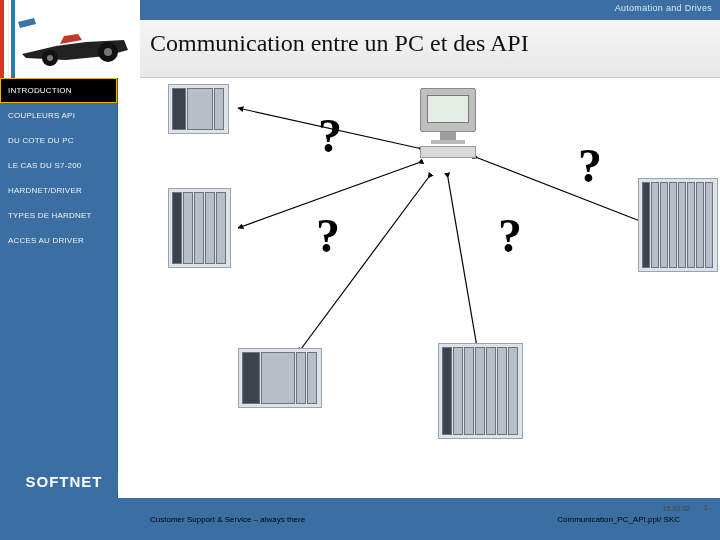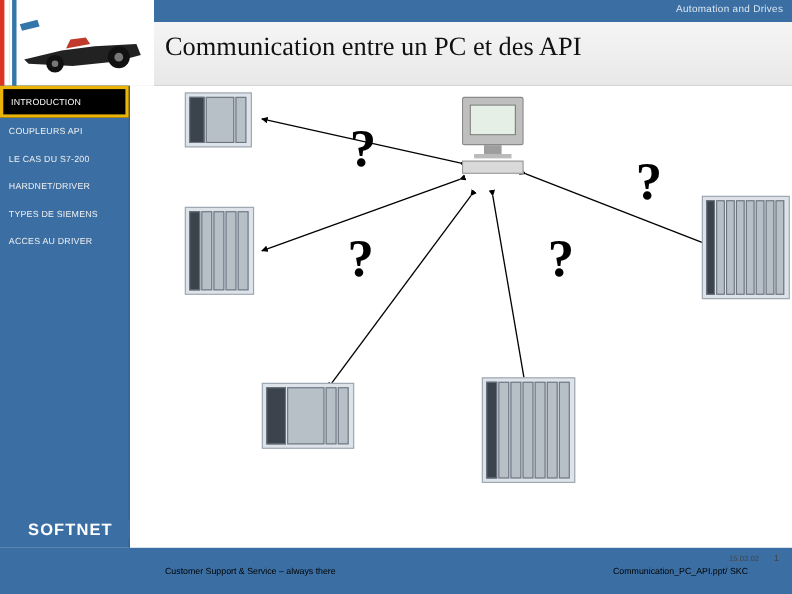--- a/index.html
+++ b/index.html
@@ -17,21 +17,21 @@
   .logo-area { position: absolute; left: 0; top: 0; width: 140px; height: 78px; background: #fff; }
   .logo-stripe { position: absolute; width: 4px; height: 78px; }
   .logo-stripe.s1 { left: 0;  background:#d32; }
   .logo-stripe.s2 { left: 5px; background:#fff; border-right:1px solid #eee; }
   .logo-stripe.s3 { left: 11px; background:#37a; }
   .logo-car { position: absolute; left: 16px; top: 12px; width: 120px; height: 60px; }
 
   
   .sidebar { position: absolute; left: 0; top: 78px; width: 118px; height: 420px; background: #3b6fa4; border-right: 1px solid #2f5a86; }
   .nav-item { display: block; color: #f0f0f0; font-size: 8px; padding: 8px 8px; border-bottom: 0; text-align: left; letter-spacing: .2px; }
-  .nav-item.active { background: #000; color: #fff; border: 3px solid #eab308; padding: 7px 7px; }
+  .nav-item.active { background: #000; color: #fff; border: 1px solid #eab308; padding: 7px 7px; }
 
   
   .footer-band { position: absolute; left: 0; bottom: 0; width: 720px; height: 42px; background: #3b6fa4; }
   .siemens { position: absolute; left: 10px; bottom: 50px; width: 108px; height: 18px; color: #fff; background:#3b6fa4; font-weight:bold; font-size:15px; letter-spacing:1px; display:flex; align-items:center; justify-content:center; }
   .foot-left { position: absolute; left: 150px; bottom: 16px; color:#000; font-size:8px; }
   .foot-right { position: absolute; right: 40px; bottom: 16px; color:#000; font-size:8px; }
   .foot-date { position: absolute; right: 30px; bottom: 28px; color:#444; font-size:7px; }
   .foot-page { position: absolute; right: 12px; bottom: 28px; color:#444; font-size:8px; }
 
   
@@ -80,23 +80,24 @@
       <path d="M44 32 L66 28 L62 22 L48 24 Z" fill="#c0392b"></path>
       <path d="M2 10 L18 6 L20 12 L4 16 Z" fill="#37a"></path>
     </svg>
   </div>
 
   <div class="title">Communication entre un PC et des API</div>
 
   <div class="sidebar">
     <span class="nav-item active">INTRODUCTION</span>
     <span class="nav-item">COUPLEURS API</span>
+    <span class="nav-item">DU COTE DU PC</span>
     <span class="nav-item">LE CAS DU S7-200</span>
     <span class="nav-item">HARDNET/DRIVER</span>
-    <span class="nav-item">TYPES DE SIEMENS</span>
+    <span class="nav-item">TYPES DE HARDNET</span>
     <span class="nav-item">ACCES AU DRIVER</span>
   </div>
 
   <div class="canvas">
 
     <svg class="arrows">
       <defs>
         <marker id="ah" viewBox="0 0 10 10" refX="9" refY="5" markerWidth="5" markerHeight="5" orient="auto">
           <path d="M0 0 L10 5 L0 10 Z" fill="#000"></path>
         </marker>

